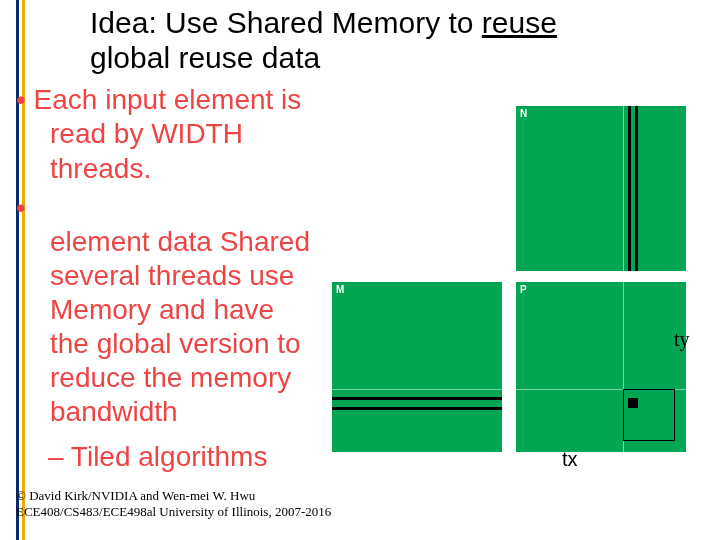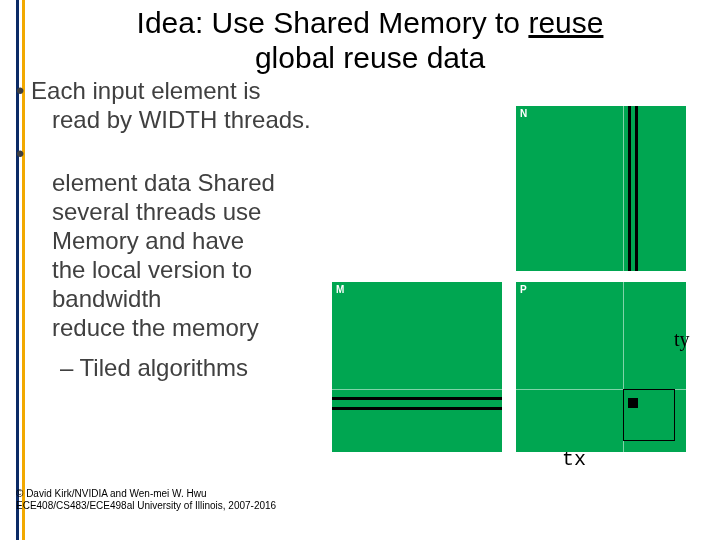--- a/index.html
+++ b/index.html
@@ -1,40 +1,40 @@
 <!DOCTYPE html>
 <html><head>
 <meta charset="utf-8">
 <style>
   * { box-sizing: border-box; margin: 0; padding: 0; }
   html, body { width: 720px; height: 540px; font-family: Arial, sans-serif; background: #fff; position: relative; overflow: hidden; }
   .accent-bars { position: absolute; left: 16px; top: 0; height: 540px; width: 12px; display: flex; }
   .accent-bars .bar { width: 3px; height: 100%; margin-right: 3px; }
-  .title { position: absolute; left: 90px; top: 6px; width: 560px; font-size: 30px; color: #000; line-height: 1.15; text-align: center; }
+  .title { position: absolute; left: 90px; top: 6px; width: 560px; font-size: 30px; color: #000; line-height: 1.15; text-align: left; }
   .title .underline { text-decoration: underline; }
-  .bullets { position: absolute; left: 16px; top: 76px; width: 310px; font-size: 24px; color: #404040; line-height: 1.25; }
+  .bullets { position: absolute; left: 16px; top: 82px; width: 310px; font-size: 28px; color: #ef4444; line-height: 1.25; }
   .bullets ul { list-style: none; }
   .bullets li.top { margin-bottom: 4px; }
   .bullets li.top::before { content: "• "; }
-  .bullets li.top .indent { display: block; margin-top: -1px; margin-left: 36px; }
-  .bullets li.sub { margin-top: 10px; padding-left: 44px; }
+  .bullets li.top .indent { display: block; padding-left: 34px; margin-top: -1px; }
+  .bullets li.sub { margin-top: 10px; padding-left: 32px; }
   .bullets li.sub::before { content: "–  "; }
-  .copyright { position: absolute; left: 16px; top: 488px; font-size: 10px; color: #000; line-height: 1.2; }
+  .copyright { position: absolute; left: 16px; top: 488px; font-size: 13px; color: #000; line-height: 1.2; font-family: Liberation Serif, serif; }
   .diagram { position: absolute; left: 332px; top: 92px; width: 380px; height: 420px; }
   .mat { position: absolute; background: #00a651; color: #fff; font-size: 10px; }
   .mat .label { position: absolute; left: 4px; top: 2px; color: #fff; font-weight: bold; }
   .mat-n { left: 184px; top: 14px; width: 170px; height: 165px; }
   .mat-m { left: 0px; top: 190px; width: 170px; height: 170px; }
   .mat-p { left: 184px; top: 190px; width: 170px; height: 170px; }
   .ncol { position: absolute; background: #000; width: 3px; }
   .mrow { position: absolute; background: #000; height: 3px; }
   .tile { position: absolute; border: 1px solid #000; }
   .tile-block { position: absolute; background: #000; }
   .ty { position: absolute; font-family: "Times New Roman", serif; font-size: 20px; color: #000; }
-  .tx { position: absolute; font-family: Liberation Mono, monospace; font-size: 20px; color: #000; }
+  .tx { position: absolute; font-family: Liberation Sans, sans-serif; font-size: 20px; color: #000; }
   .width-m { position: absolute; font-size: 10px; color: #fff; letter-spacing: 1px; }
   .width-p { position: absolute; font-size: 10px; color: #fff; letter-spacing: 1px; }
   .width-n { position: absolute; font-size: 10px; color: #fff; transform: rotate(-90deg); transform-origin: left top; letter-spacing: 1px; }
   .width-pv { position: absolute; font-size: 10px; color: #fff; transform: rotate(-90deg); transform-origin: left top; letter-spacing: 1px; }
   .sep-v { position: absolute; width: 1px; background: rgba(255,255,255,0.5); }
   .sep-h { position: absolute; height: 1px; background: rgba(255,255,255,0.5); }
 </style>
 </head>
 <body>
 
@@ -51,23 +51,23 @@
 <div class="bullets">
   <ul>
     <li class="top">
       <span>Each input element is</span>
       <span class="indent">read by WIDTH threads.</span>
     </li>
     <li class="top">
       <span class="indent">element data Shared</span>
       <span class="indent">several threads use</span>
       <span class="indent">Memory and have</span>
-      <span class="indent">the local version to</span>
+      <span class="indent">the global version to</span>
+      <span class="indent">reduce the memory</span>
       <span class="indent">bandwidth</span>
-      <span class="indent">reduce the memory</span>
     </li>
     <li class="sub"><span>Tiled algorithms</span></li>
   </ul>
 </div>
 
 <div class="diagram">
 
   <div class="mat mat-n">
     <span class="label">N</span>
     <div class="sep-v" style="left:107px; top:0; height:165px;"></div>

